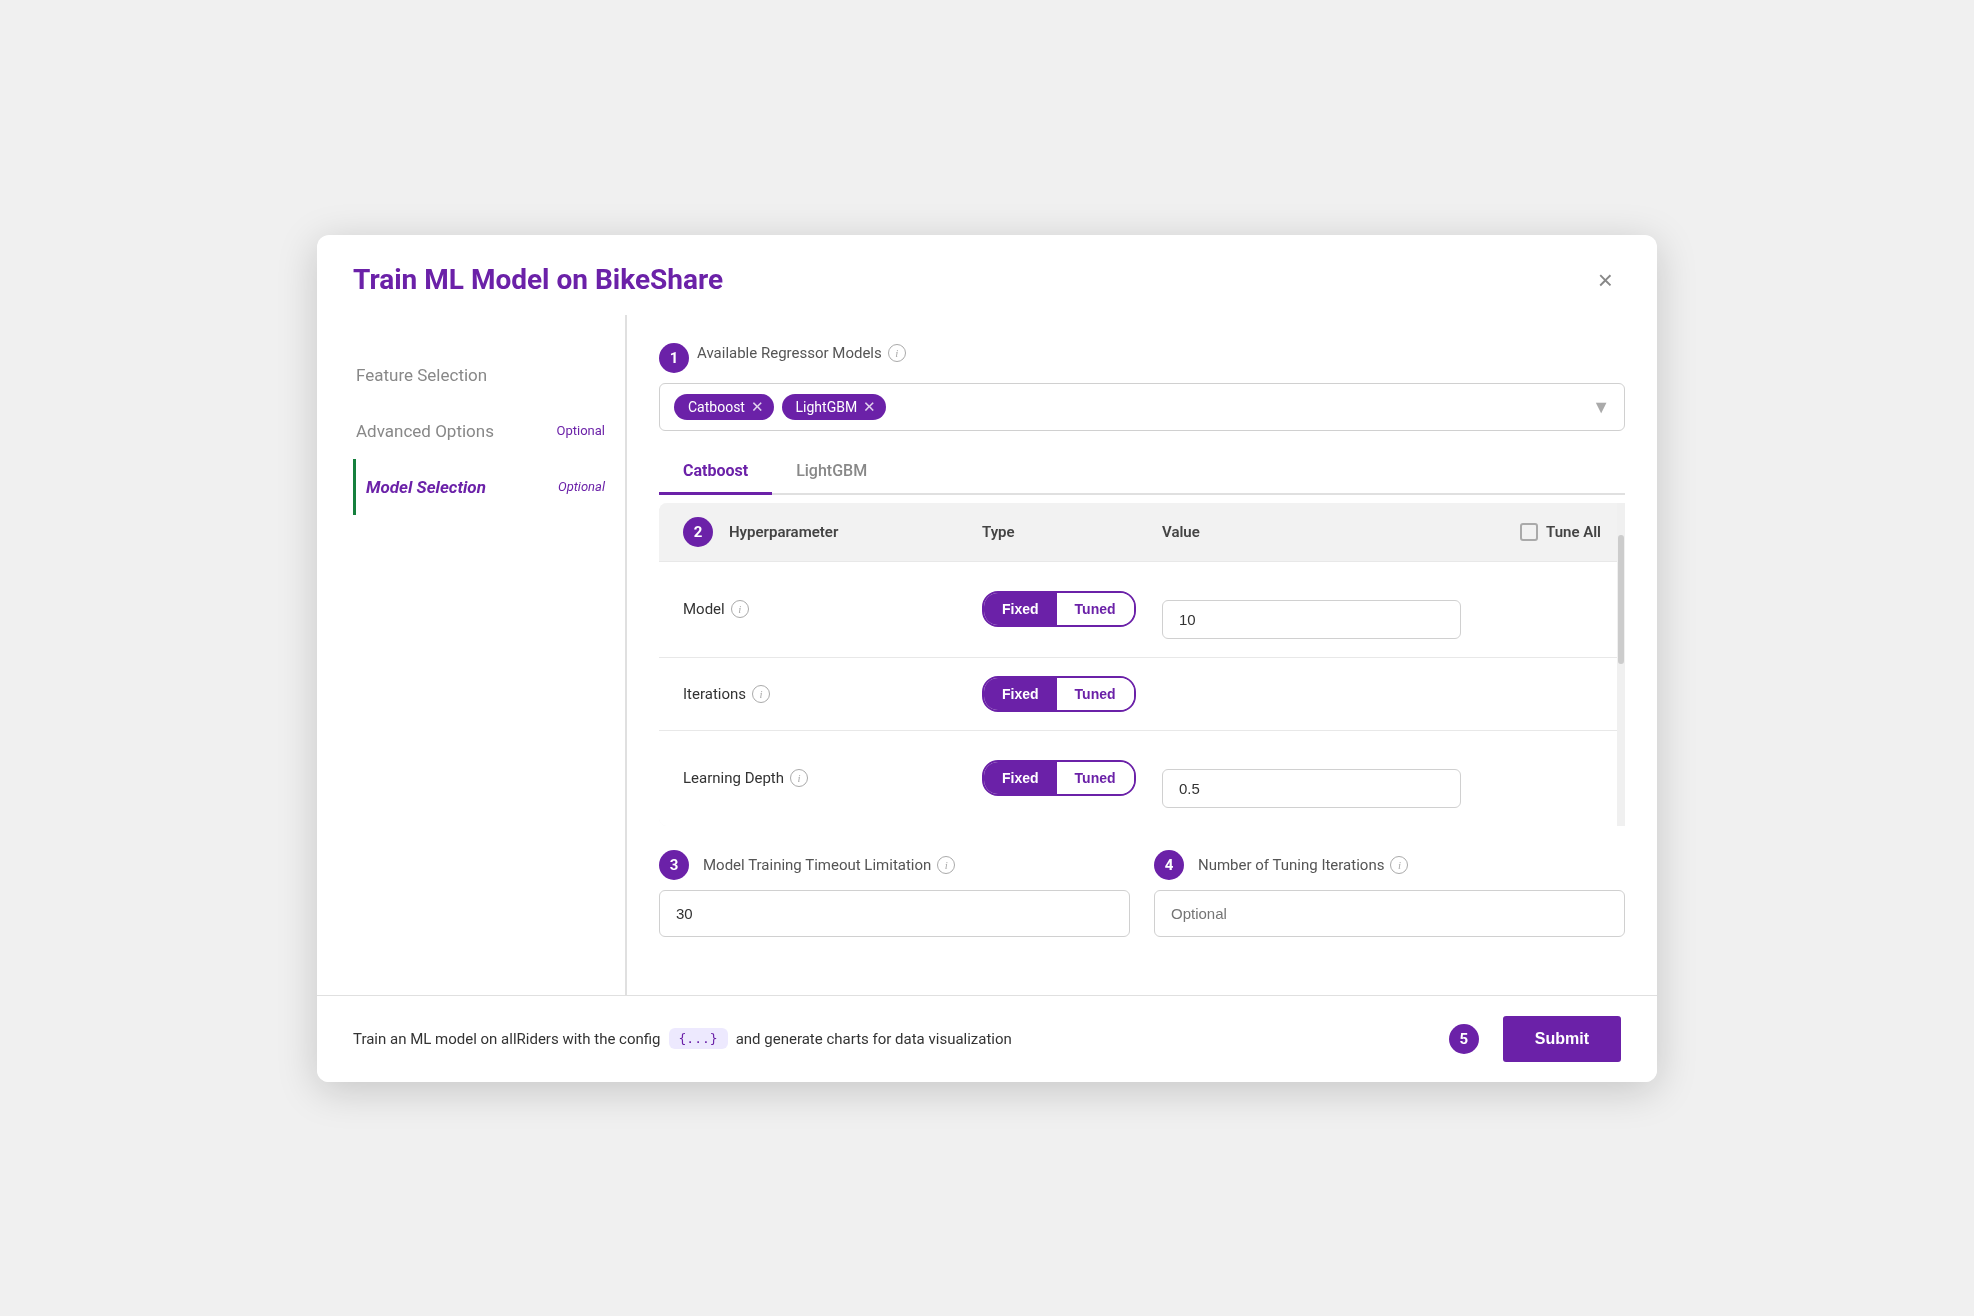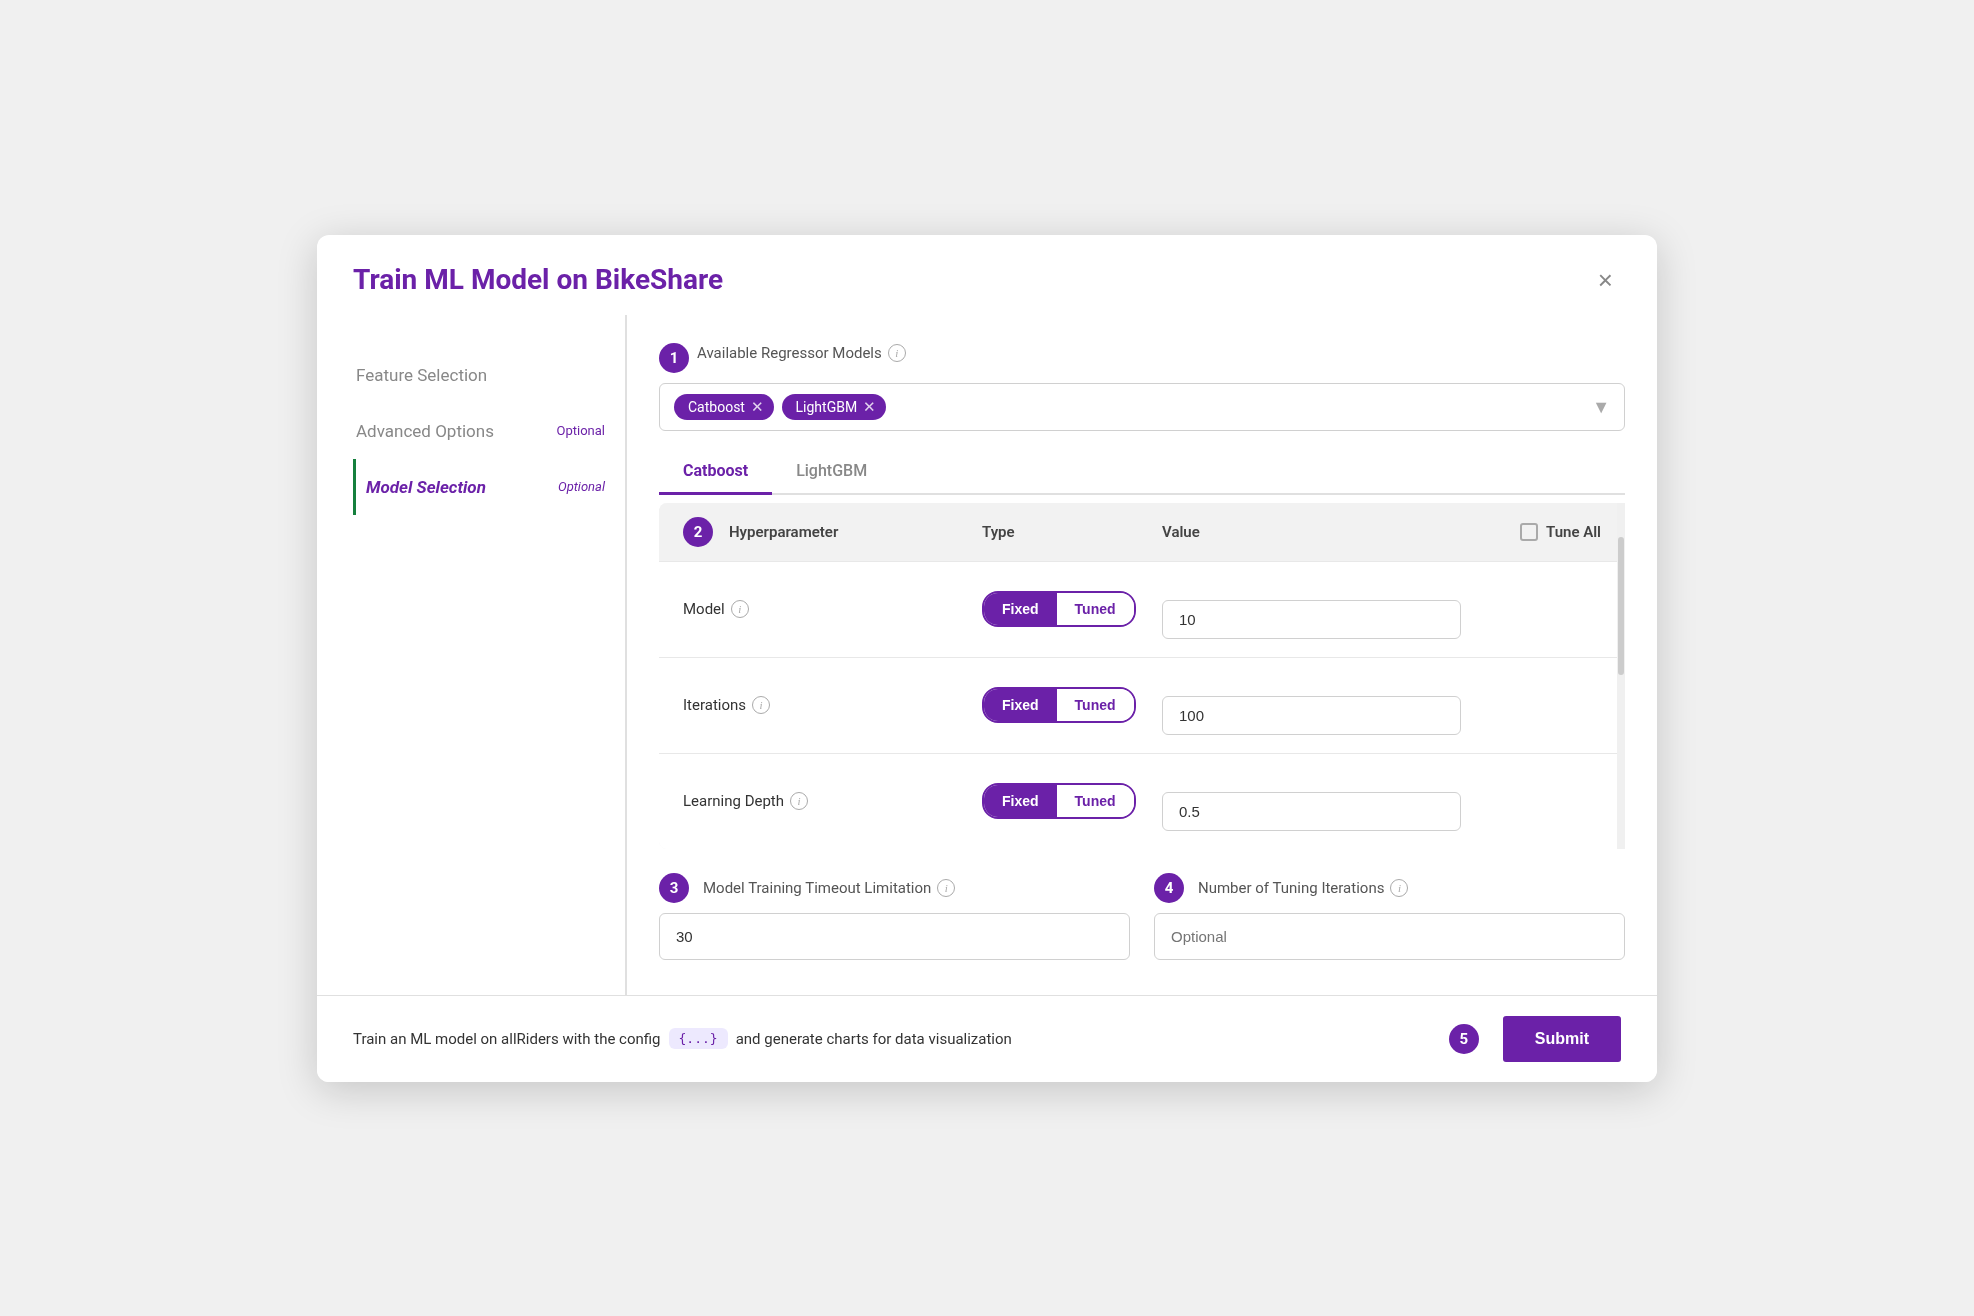--- a/index.html
+++ b/index.html
@@ -423,21 +423,20 @@
 
           <div class="hyperparam-row">
             <div class="param-name">
               <span>Iterations</span>
               <span class="info-icon">i</span>
             </div>
             <div class="toggle-group">
               <button class="toggle-btn fixed">Fixed</button>
               <button class="toggle-btn tuned">Tuned</button>
             </div>
-            <input class="value-input" type="text" value="100" style="">
             <div></div>
           </div>
 
           <div class="hyperparam-row">
             <div class="param-name">
               <span>Learning Depth</span>
               <span class="info-icon">i</span>
             </div>
             <div class="toggle-group">
               <button class="toggle-btn fixed">Fixed</button>

